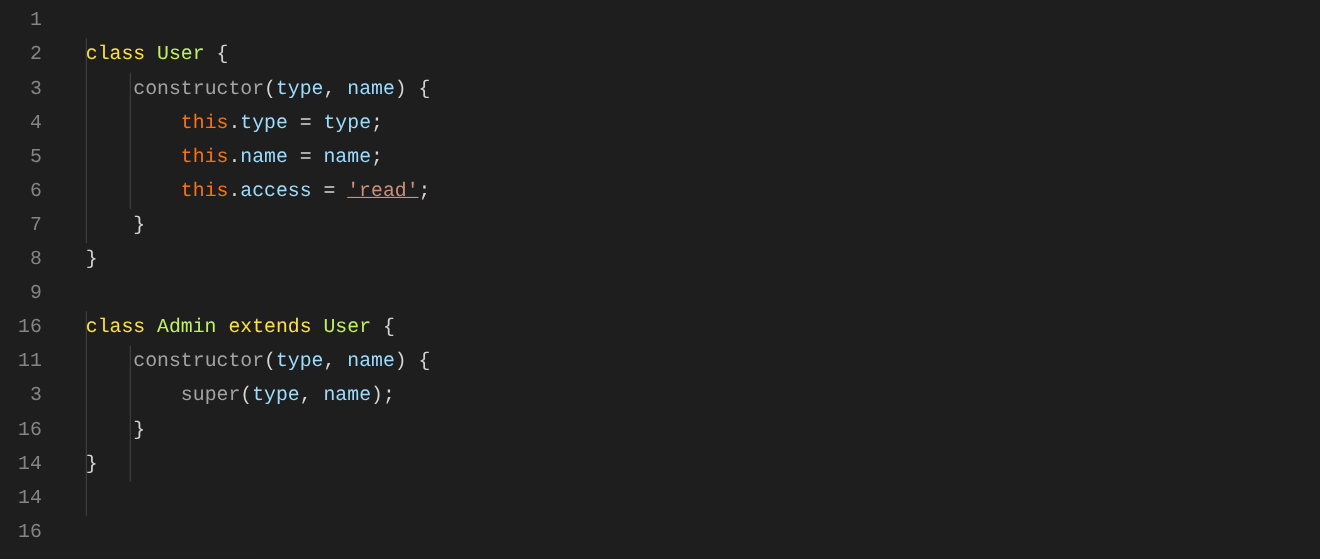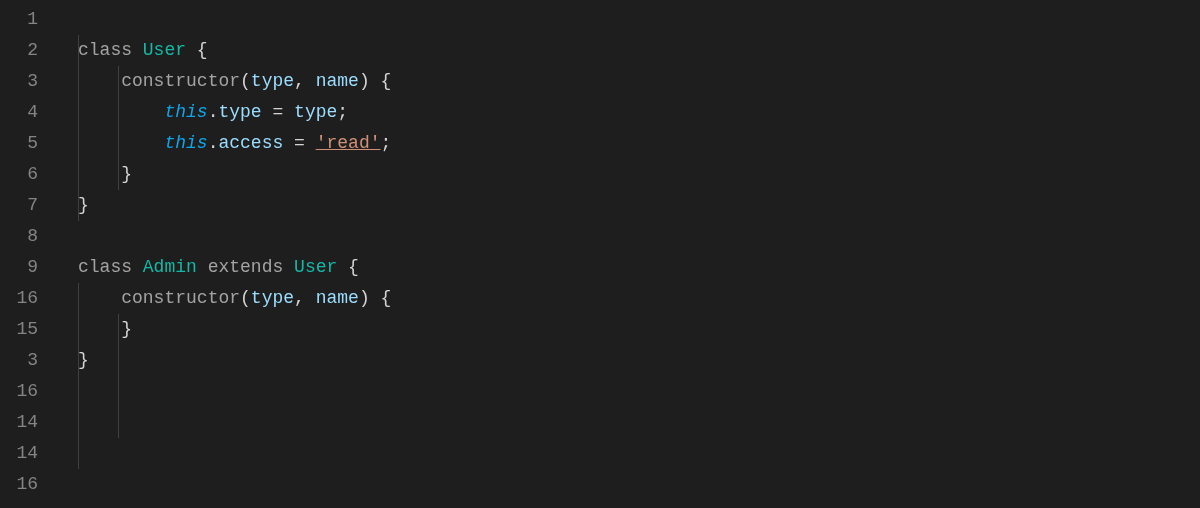--- a/index.html
+++ b/index.html
@@ -43,66 +43,68 @@
       position: relative;
     }
     .indent-guide {
       position: absolute;
       top: 0;
       bottom: 0;
       border-left: 1px solid #404040;
     }
     .g1 { left: 22px; }
     .g2 { left: 62px; }
-    .tok-keyword { color: #a3a3a3; }
-    .tok-class { color: #14b8a6; }
+    .tok-keyword { color: #fde047; }
+    .tok-class { color: #bef264; }
     .tok-func { color: #a3a3a3; }
     .tok-param { color: #9cdcfe; }
     .tok-prop { color: #9cdcfe; }
-    .tok-this { color: #0ea5e9; font-style: italic; }
+    .tok-this { color: #f97316; }
     .tok-str { color: #ce9178; text-decoration: underline; }
     .tok-punc { color: #d4d4d4; }
     .tok-op { color: #d4d4d4; }
   </style>
 </head>
 <body>
 
 <div class="editor">
   <div class="gutter">
       <div class="ln">1</div>
       <div class="ln">2</div>
       <div class="ln">3</div>
       <div class="ln">4</div>
       <div class="ln">5</div>
       <div class="ln">6</div>
       <div class="ln">7</div>
       <div class="ln">8</div>
       <div class="ln">9</div>
       <div class="ln">16</div>
-      <div class="ln">15</div>
+      <div class="ln">11</div>
       <div class="ln">3</div>
       <div class="ln">16</div>
       <div class="ln">14</div>
       <div class="ln">14</div>
       <div class="ln">16</div>
     </div>
   <div class="code">
     <div class="indent-guide g1" style="top:31px;height:186px;"></div>
     <div class="indent-guide g2" style="top:62px;height:124px;"></div>
     <div class="indent-guide g1" style="top:279px;height:186px;"></div>
     <div class="indent-guide g2" style="top:310px;height:124px;"></div>
     <div class="lines">
         <div class="line"></div>
         <div class="line"><span class="tok-keyword">class </span><span class="tok-class">User</span><span class="tok-punc"> {</span></div>
         <div class="line"><span>    </span><span class="tok-func">constructor</span><span class="tok-punc">(</span><span class="tok-param">type</span><span class="tok-punc">, </span><span class="tok-param">name</span><span class="tok-punc">) {</span></div>
         <div class="line"><span>        </span><span class="tok-this">this</span><span class="tok-punc">.</span><span class="tok-prop">type</span><span class="tok-op"> = </span><span class="tok-param">type</span><span class="tok-punc">;</span></div>
+        <div class="line"><span>        </span><span class="tok-this">this</span><span class="tok-punc">.</span><span class="tok-prop">name</span><span class="tok-op"> = </span><span class="tok-param">name</span><span class="tok-punc">;</span></div>
         <div class="line"><span>        </span><span class="tok-this">this</span><span class="tok-punc">.</span><span class="tok-prop">access</span><span class="tok-op"> = </span><span class="tok-str">'read'</span><span class="tok-punc">;</span></div>
         <div class="line"><span class="tok-punc">    }</span></div>
         <div class="line"><span class="tok-punc">}</span></div>
         <div class="line"></div>
         <div class="line"><span class="tok-keyword">class </span><span class="tok-class">Admin</span><span> </span><span class="tok-keyword">extends</span><span> </span><span class="tok-class">User</span><span class="tok-punc"> {</span></div>
         <div class="line"><span>    </span><span class="tok-func">constructor</span><span class="tok-punc">(</span><span class="tok-param">type</span><span class="tok-punc">, </span><span class="tok-param">name</span><span class="tok-punc">) {</span></div>
+        <div class="line"><span>        </span><span class="tok-func">super</span><span class="tok-punc">(</span><span class="tok-param">type</span><span class="tok-punc">, </span><span class="tok-param">name</span><span class="tok-punc">);</span></div>
         <div class="line"><span class="tok-punc">    }</span></div>
         <div class="line"><span class="tok-punc">}</span></div>
         <div class="line"></div>
       </div>
   </div>
 </div>
 
 </body></html>

